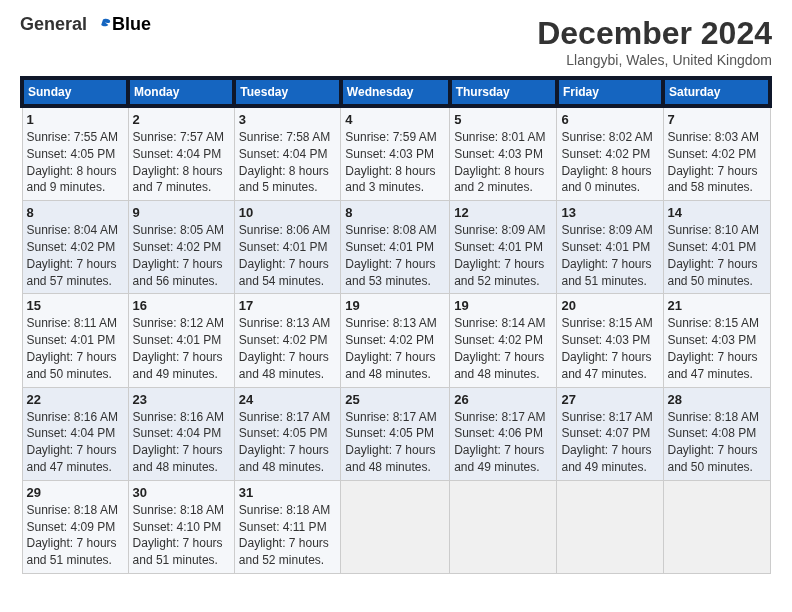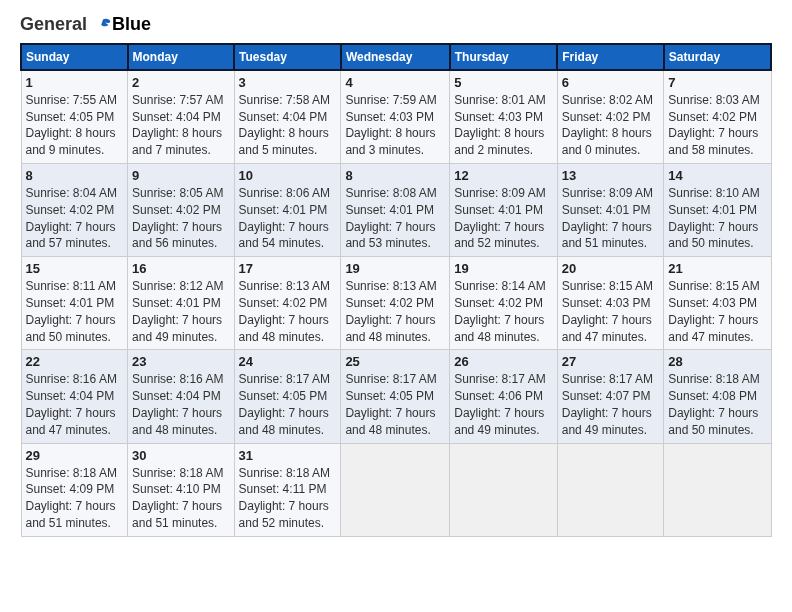--- a/index.html
+++ b/index.html
@@ -47,21 +47,21 @@
       border-collapse: collapse;
       font-size: 9.5px;
     }
     .calendar thead tr th {
       background-color: #1565c0;
       color: white;
       padding: 5px 4px;
       text-align: left;
       font-size: 12px;
       font-weight: bold;
-      border: 2px solid #0f172a;
+      border: 4px solid #0f172a;
     }
     .calendar tbody tr td {
       border: 1px solid #ccc;
       vertical-align: top;
       padding: 4px;
       height: 82px;
       width: 113px;
       background: #fff;
     }
     .calendar tbody tr:nth-child(odd) td {
@@ -98,20 +98,22 @@
             <span style="color:#333;">General</span>
             <svg class="logo-icon" viewBox="0 0 20 20" style="display:inline-block;vertical-align:middle;">
               <path d="M10 4 C12 2, 18 3, 18 6 C18 8, 14 8, 12 7 L16 10 C14 12, 10 12, 8 10 L10 4Z" fill="#1565c0"></path>
             </svg>
           </div>
           <div style="font-size:18px;font-weight:bold;color:#000000;line-height:1.1;">Blue</div>
         </div>
       </div>
     </div>
     <div class="title-block">
+      <div class="month-title">December 2024</div>
+      <div class="location">Llangybi, Wales, United Kingdom</div>
     </div>
   </div>
 
   <table class="calendar">
     <thead>
       <tr id="header-row">
           <th>Sunday</th>
           <th>Monday</th>
           <th>Tuesday</th>
           <th>Wednesday</th>

